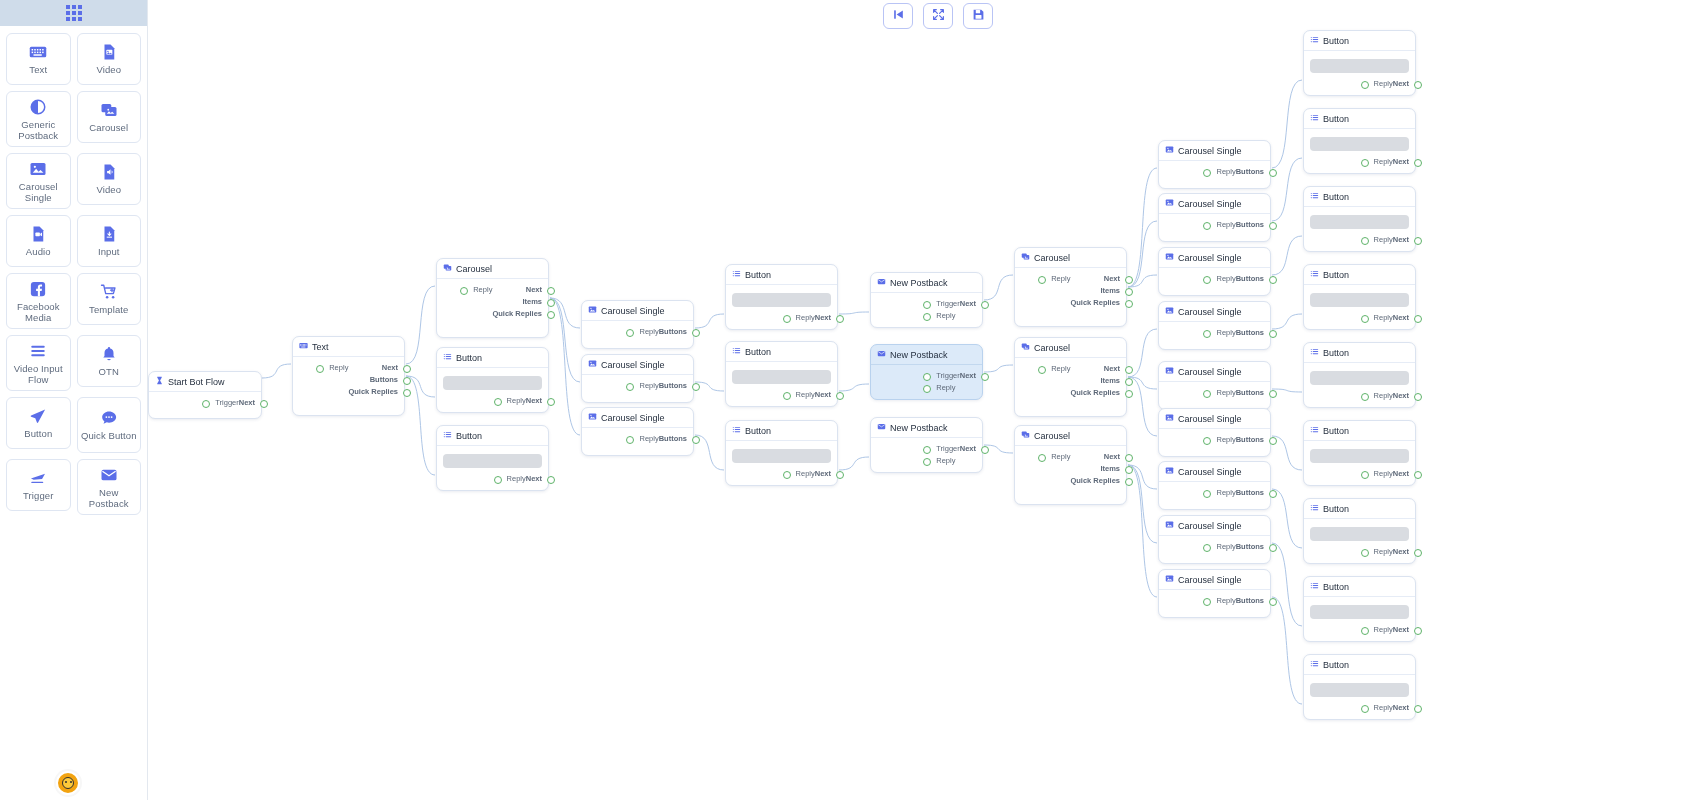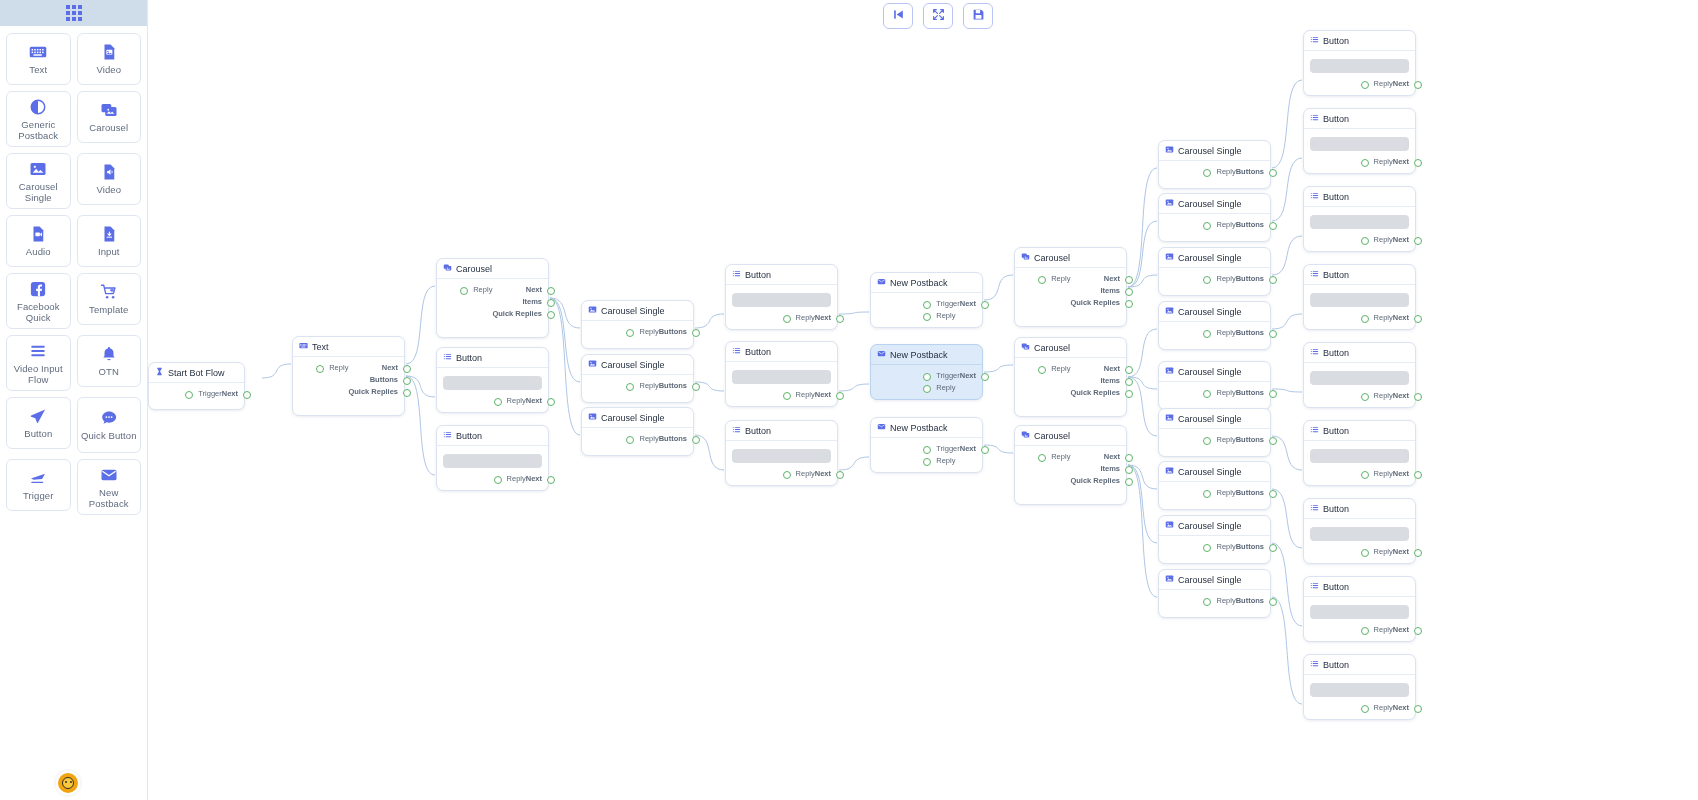--- a/index.html
+++ b/index.html
@@ -206,21 +206,21 @@
           </span>
           <span class="pal-label">Input</span>
         </div>
         <div class="pal-item tall">
           <span class="pal-ico">
             <svg viewBox="0 0 24 24">
               <rect x="2.5" y="2.5" width="19" height="19" rx="4"></rect>
               <path d="M14.6 21.5v-7h2.3l.4-2.8h-2.7V9.9c0-.8.2-1.4 1.4-1.4h1.4V6.1c-.3 0-1.1-.1-2.1-.1-2.1 0-3.5 1.3-3.5 3.6v2.1H9.5v2.8h2.3v7z" fill="#fff"></path>
             </svg>
           </span>
-          <span class="pal-label">Facebook Quick</span>
+          <span class="pal-label">Facebook Media</span>
         </div>
         <div class="pal-item">
           <span class="pal-ico">
             <svg viewBox="0 0 24 24">
               <path d="M2 3h3l2.6 11.2h10.2l2.1-7.6H7.4" fill="none" stroke="#5b6ee8" stroke-width="1.8" stroke-linecap="round" stroke-linejoin="round"></path>
               <circle cx="9.5" cy="19" r="1.7"></circle>
               <circle cx="17.5" cy="19" r="1.7"></circle>
               <path d="M16 7.6v4m-2-2h4" stroke="#5b6ee8" stroke-width="1.6" stroke-linecap="round"></path>
             </svg>
           </span>
@@ -340,21 +340,21 @@
         <path d="M1124,221 C1146,221 1132,158 1154,158" fill="none" stroke="#aec6e6" stroke-width="1"></path>
         <path d="M1124,275 C1146,275 1132,236 1154,236" fill="none" stroke="#aec6e6" stroke-width="1"></path>
         <path d="M1124,329 C1146,329 1132,314 1154,314" fill="none" stroke="#aec6e6" stroke-width="1"></path>
         <path d="M1124,389 C1146,389 1132,392 1154,392" fill="none" stroke="#aec6e6" stroke-width="1"></path>
         <path d="M1124,436 C1146,436 1132,470 1154,470" fill="none" stroke="#aec6e6" stroke-width="1"></path>
         <path d="M1124,489 C1146,489 1132,548 1154,548" fill="none" stroke="#aec6e6" stroke-width="1"></path>
         <path d="M1124,543 C1146,543 1132,626 1154,626" fill="none" stroke="#aec6e6" stroke-width="1"></path>
         <path d="M1124,597 C1146,597 1132,704 1154,704" fill="none" stroke="#aec6e6" stroke-width="1"></path>
       </svg>
     <div id="nodes">
-        <div class="node" style="left: 0px; top: 362px; width: 97px; min-height: 48px;">
+        <div class="node" style="left: 0px; top: 371px; width: 114px; min-height: 48px;">
           <div class="node-head">
             <span class=""><svg viewBox="0 0 24 24">
                 <path d="M6 2h12v2l-4.5 8L18 20v2H6v-2l4.5-8L6 4z"></path>
               </svg></span>
             <span>Start Bot Flow</span>
           </div>
           <div class="node-body">
             <div class="ports">
               <div class="ports-col left">
                 <div class="port in">Trigger</div>

